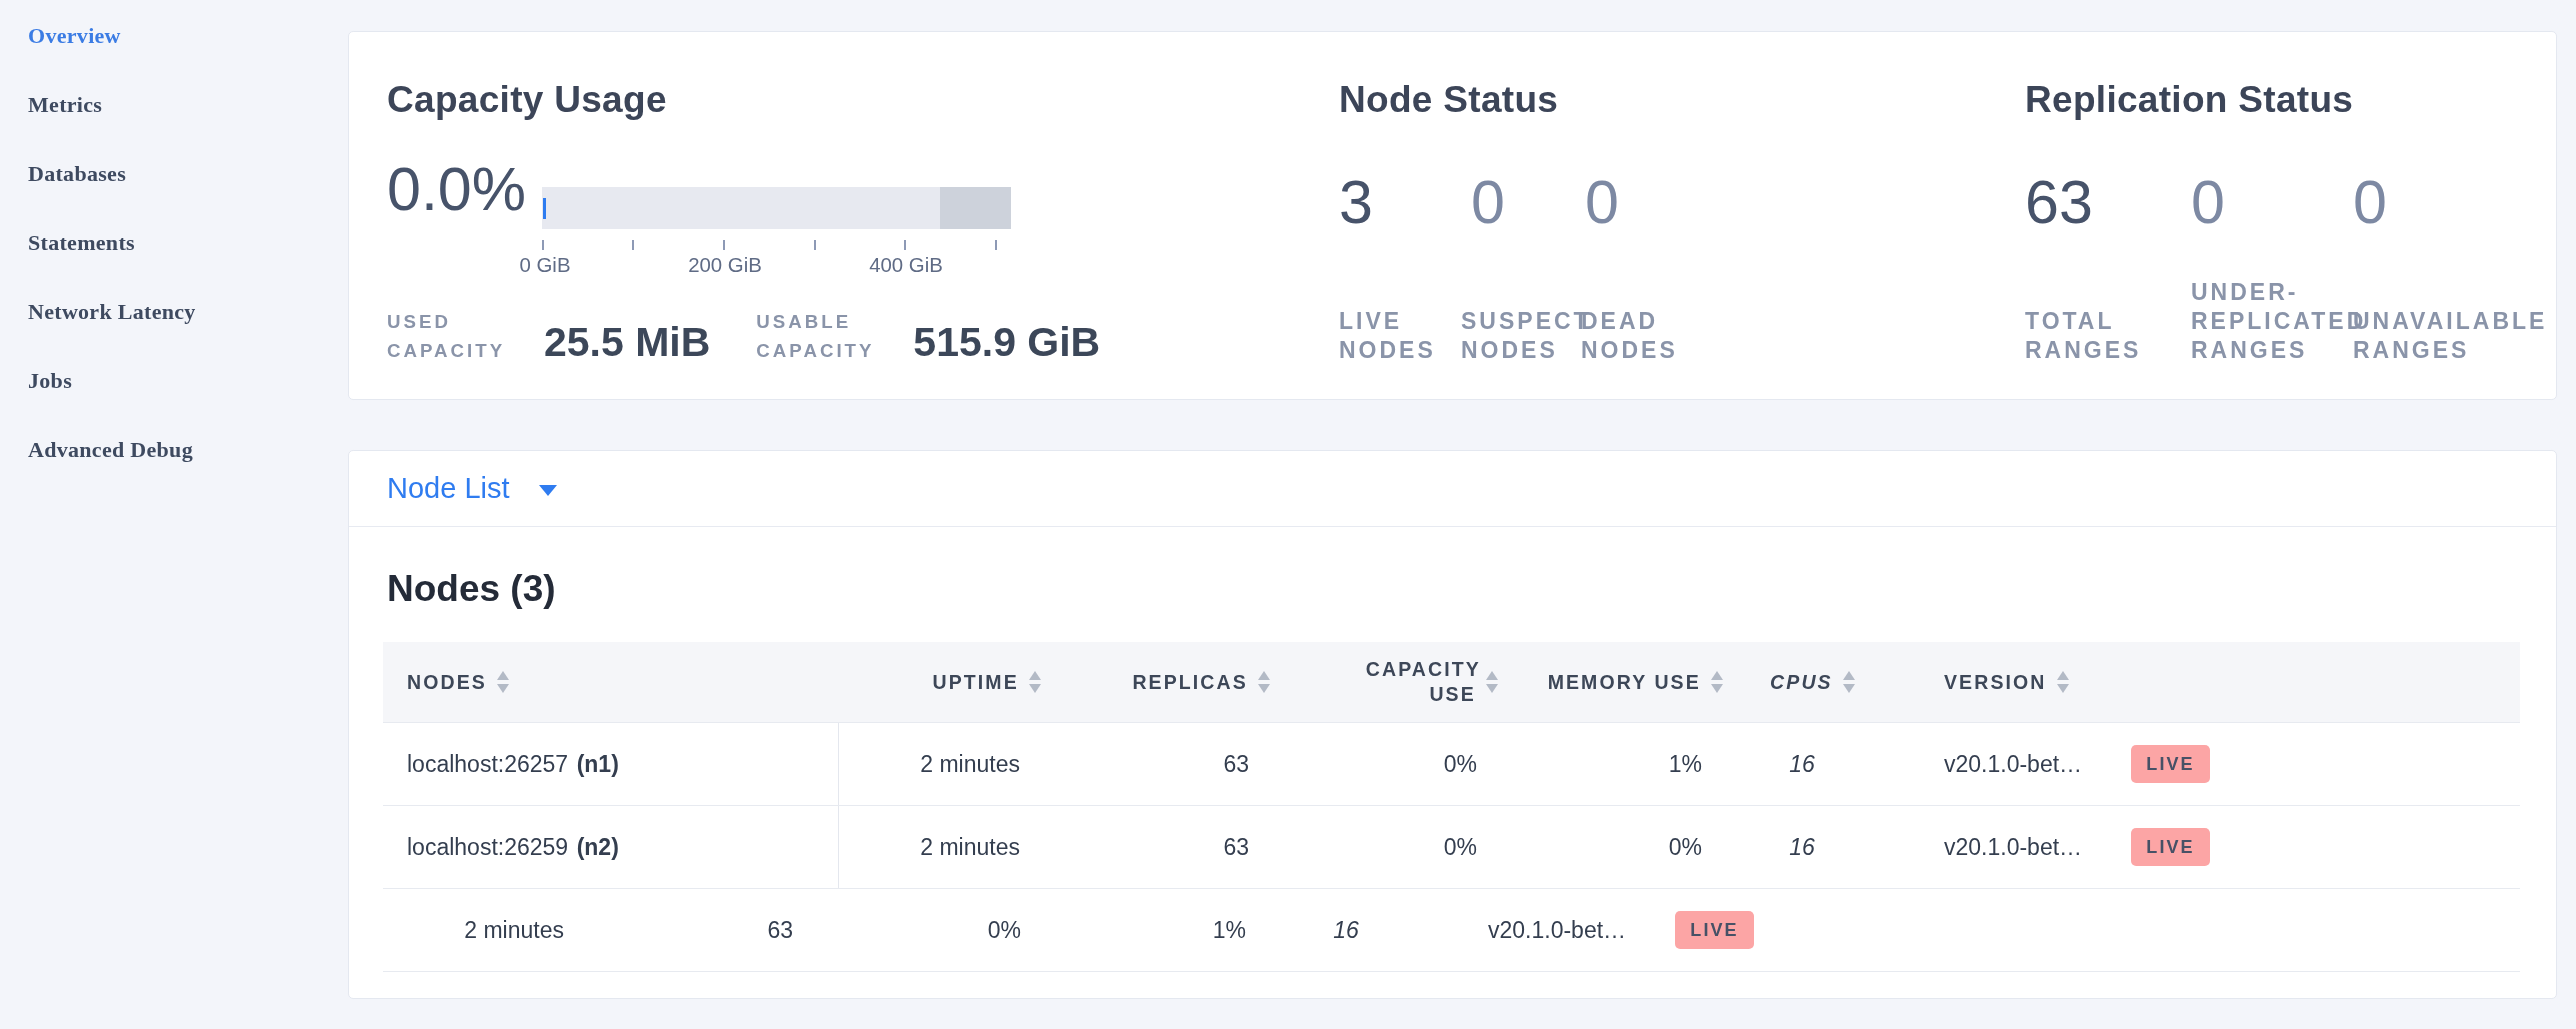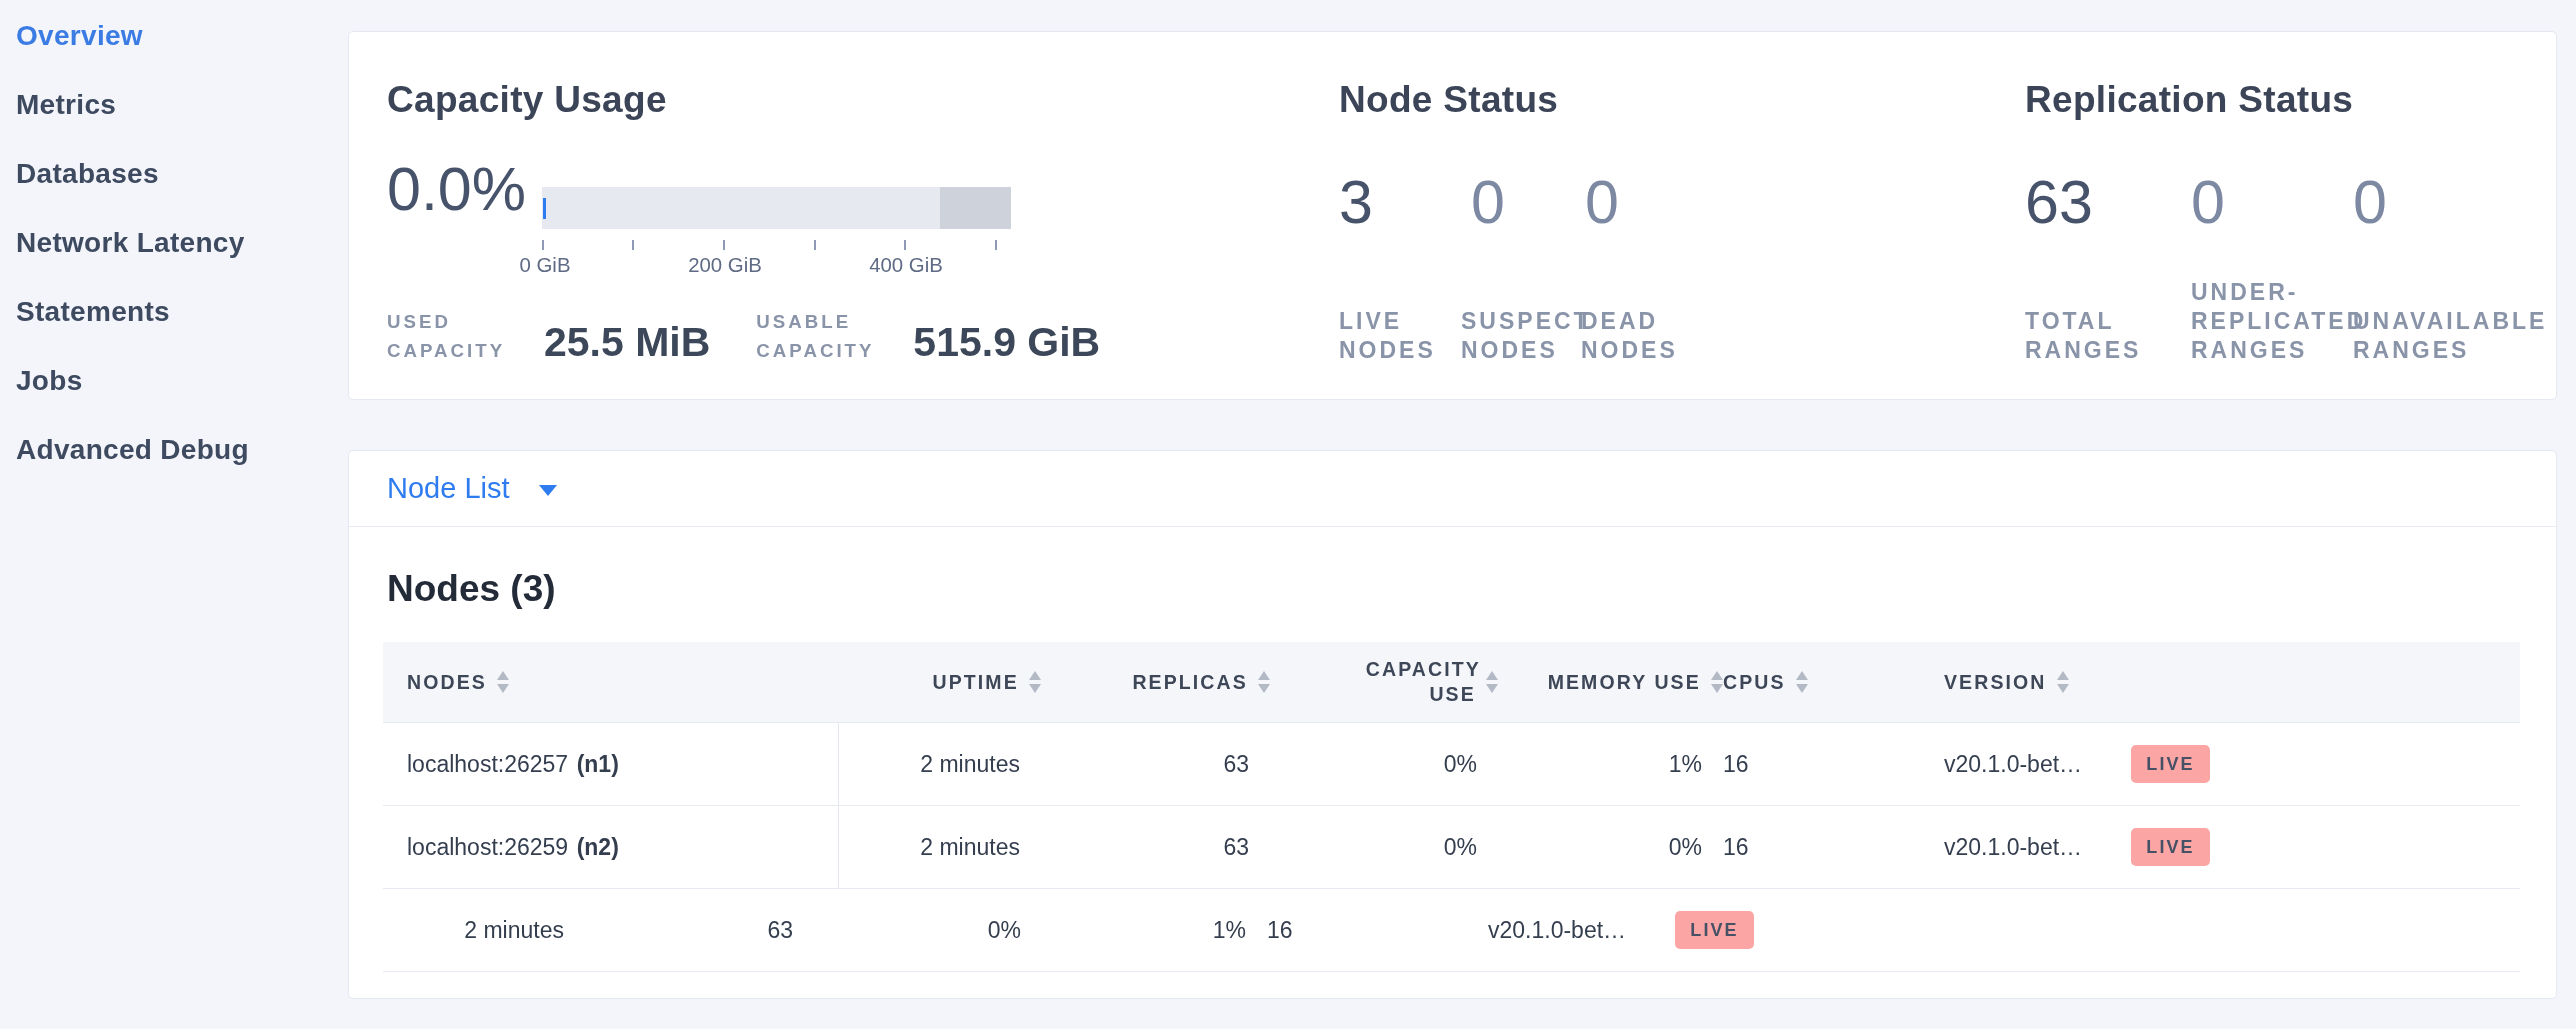--- a/index.html
+++ b/index.html
@@ -8,22 +8,22 @@
     font-family:"Liberation Sans","DejaVu Sans",sans-serif;
     background:#f3f5fa;
     color:#3d4758;
     overflow:hidden;
     position:relative;
   }
 
   
   .sidebar { position:absolute; left:0; top:0; width:348px; height:100%; padding-top:1.7px; }
   .side-item {
-    height:69px; display:flex; align-items:center; padding-left:16px;
-    font-size:28px; font-weight:600; color:#3e4a60; cursor:pointer; letter-spacing:0.3px;
+    height:69px; display:flex; align-items:center; padding-left:28px;
+    font-size:22px; font-weight:600; color:#3e4a60; cursor:pointer; letter-spacing:0.3px;font-family:Liberation Serif, serif;
   }
   .side-item.active { color:#3b7ce4; font-weight:700; }
 
   
   .card {
     position:absolute; left:348px; width:2209px; background:#ffffff;
     border:1.7px solid #e4e8f0; border-radius:5.1px;
   }
   .card-summary { top:31px; height:369px; }
   .card-nodes   { top:450px; height:549px; }
@@ -78,21 +78,21 @@
   .t-row { display:flex; width:100%; }
   .t-head { height:81px; background:#f5f6f9; border-bottom:1.7px solid #e7eaf0; }
   .t-body-row { height:83px; background:#ffffff; border-bottom:1.7px solid #e7eaf0; cursor:pointer; }
   .cell { display:flex; align-items:center; font-size:23px; color:#343e4f; }
   .c1 { width:456px; padding-left:24px; }
   .t-body-row .c1 { border-right:1.7px solid #e4e7ee; }
   .c2 { width:202px; padding-right:21px; justify-content:flex-end;text-align:center; }
   .c3 { width:229px; padding-right:21px; justify-content:flex-end; }
   .c4 { width:228px; padding-right:21px; justify-content:flex-end; }
   .c5 { width:225px; padding-right:21px; justify-content:flex-end; }
-  .c6 { width:179px; padding-right:21px; justify-content:flex-start; }
+  .c6 { width:179px; padding-right:21px; justify-content:center;font-style:italic; }
   .c7 { width:212px; padding-left:42px; }
   .c8 { width:406px; padding-left:17px; }
 
   .th {
     font-size:19.5px; font-weight:700; color:#3d4758; letter-spacing:2.1px;
     text-transform:uppercase; line-height:24.6px; cursor:pointer;
   }
   .t-head .c2,.t-head .c3,.t-head .c4,.t-head .c5,.t-head .c6 { padding-right:0; }
   .th-label.two-line { text-align:right; width:110px; }
   .sort-icon { display:inline-flex; flex-direction:column; align-items:center; margin-left:10.2px; }
@@ -110,22 +110,22 @@
     font-size:18px; font-weight:700; letter-spacing:2.1px; color:#475166;
   }
 </style>
 </head>
 <body>
 
 <nav class="sidebar">
   <div class="side-item active">Overview</div>
   <div class="side-item">Metrics</div>
   <div class="side-item">Databases</div>
+  <div class="side-item">Statements</div>
   <div class="side-item">Network Latency</div>
-  <div class="side-item">Statements</div>
   <div class="side-item">Jobs</div>
   <div class="side-item">Advanced Debug</div>
 </nav>
 
 <section class="card card-summary">
 
   <div class="section sec-capacity">
     <h2 class="sec-title">Capacity Usage</h2>
     <div class="big-num cap-pct">0.0%</div>
 

